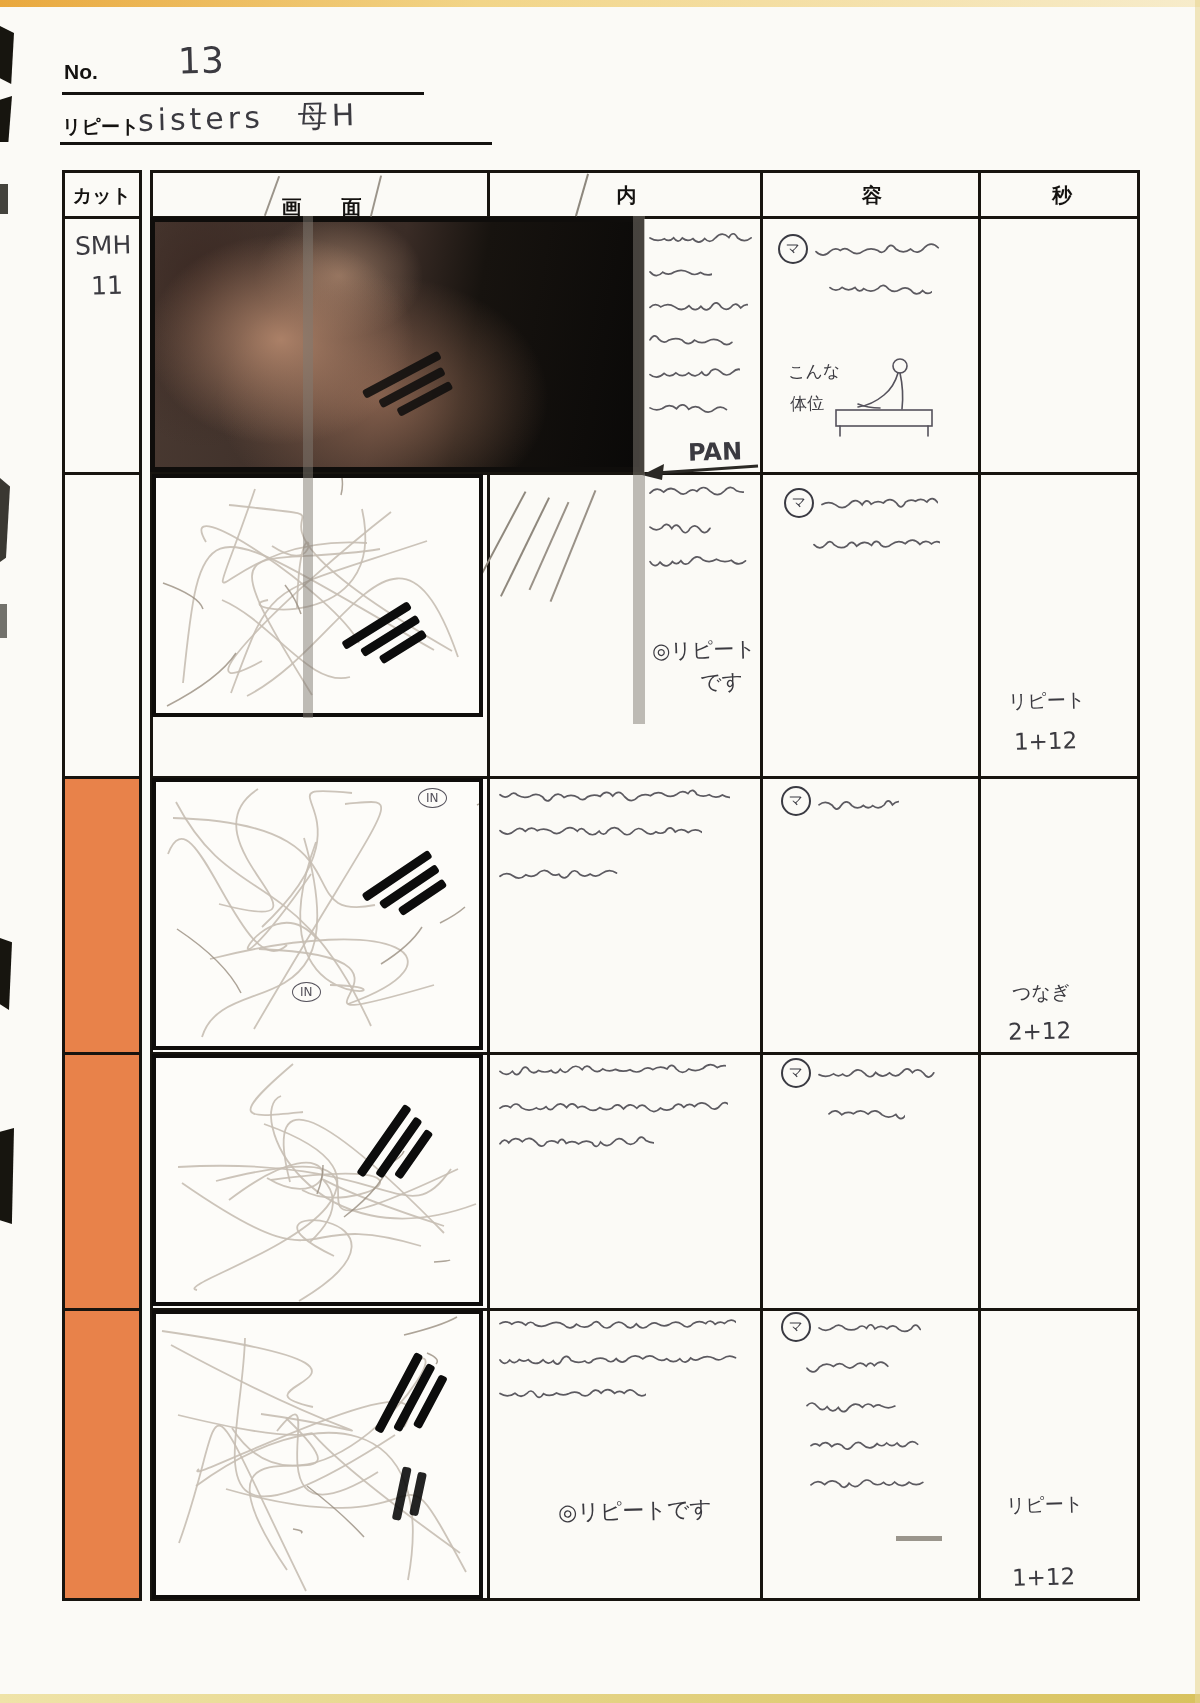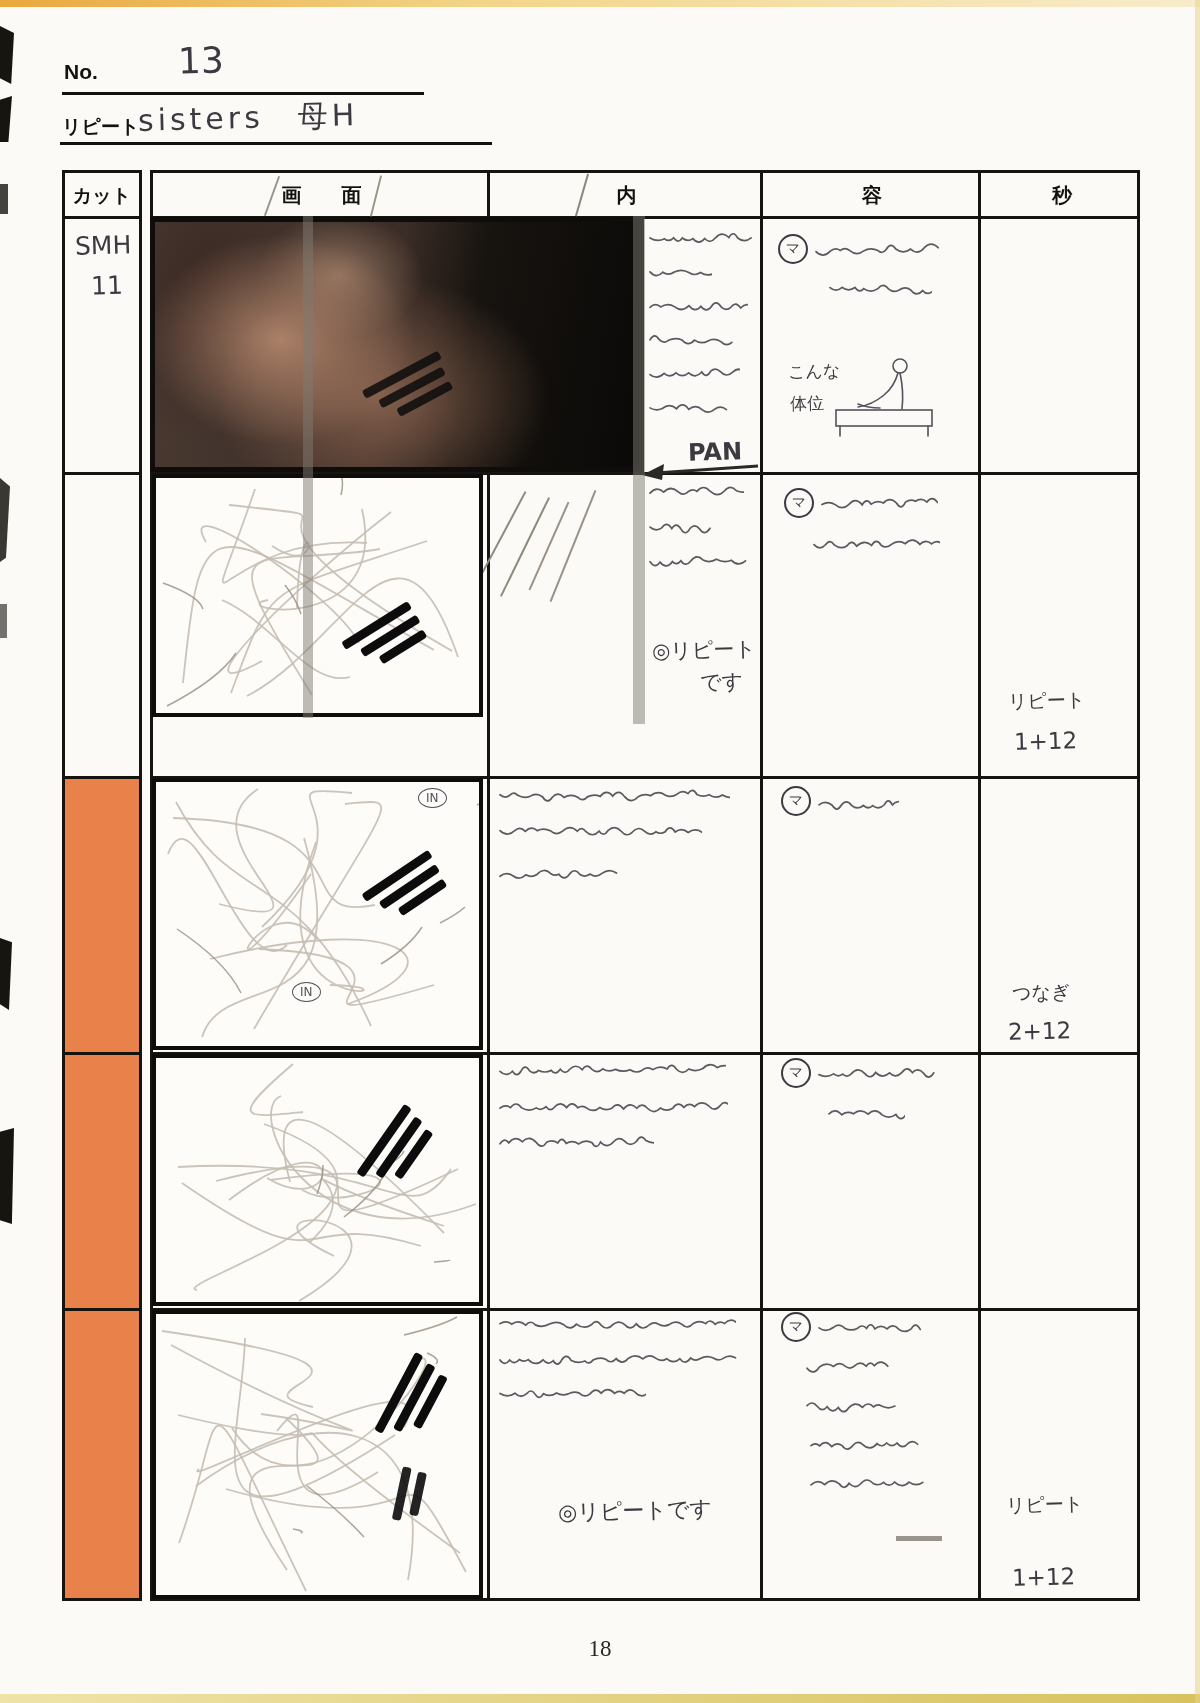--- a/index.html
+++ b/index.html
@@ -66,21 +66,21 @@
     <div class="tline" style="left:334px;top:0;width:3px;height:100%;"></div>
     <div class="tline" style="left:607px;top:0;width:3px;height:100%;"></div>
     <div class="tline" style="left:825px;top:0;width:3px;height:100%;"></div>
 
     <div class="tline" style="left:0;top:43px;width:100%;height:3px;"></div>
     <div class="tline" style="left:0;top:299px;width:100%;height:3px;"></div>
     <div class="tline" style="left:0;top:603px;width:100%;height:3px;"></div>
     <div class="tline" style="left:0;top:879px;width:100%;height:3px;"></div>
     <div class="tline" style="left:0;top:1135px;width:100%;height:3px;"></div>
 
-    <span class="abs label" style="left:0;top:9px;width:337px;text-align:center;font-size:20px;">画　　面</span>
+    <span class="abs label" style="left:0;top:21px;width:337px;text-align:center;font-size:20px;">画　　面</span>
     <span class="abs label" style="left:337px;top:9px;width:273px;text-align:center;font-size:20px;">内</span>
     <span class="abs label" style="left:610px;top:9px;width:218px;text-align:center;font-size:20px;">容</span>
     <span class="abs label" style="left:828px;top:9px;width:162px;text-align:center;font-size:20px;">秒</span>
 
     <div class="abs" style="left:118px;top:2px;width:2px;height:42px;background:#9b948a;transform:rotate(20deg);"></div>
     <div class="abs" style="left:222px;top:2px;width:2px;height:42px;background:#9b948a;transform:rotate(14deg);"></div>
     <div class="abs" style="left:428px;top:0;width:2px;height:44px;background:#8e887e;transform:rotate(16deg);"></div>
   </div>
 
   <div class="panel" style="left:150px;top:217px;width:484px;height:245px;border-width:5px;
@@ -356,14 +356,13 @@
   </div>
   <div class="abs" style="left:896px;top:1536px;width:46px;height:5px;background:#9a958c;z-index:3;"></div>
 
   <span class="abs hw" style="left:1008px;top:688px;font-size:19px;z-index:3;">リピート</span>
   <span class="abs hw" style="left:1014px;top:728px;font-size:23px;z-index:3;">1+12</span>
   <span class="abs hw" style="left:1012px;top:980px;font-size:19px;z-index:3;">つなぎ</span>
   <span class="abs hw" style="left:1008px;top:1018px;font-size:23px;z-index:3;">2+12</span>
   <span class="abs hw" style="left:1006px;top:1492px;font-size:19px;z-index:3;">リピート</span>
   <span class="abs hw" style="left:1012px;top:1564px;font-size:23px;z-index:3;">1+12</span>
 
-  <span class="abs" style="left:0;top:1636px;width:1200px;text-align:center;font-size:23px;font-family:'Liberation Serif',serif;color:#2a2824;">18</span>
 </div>
 
 </body></html>

